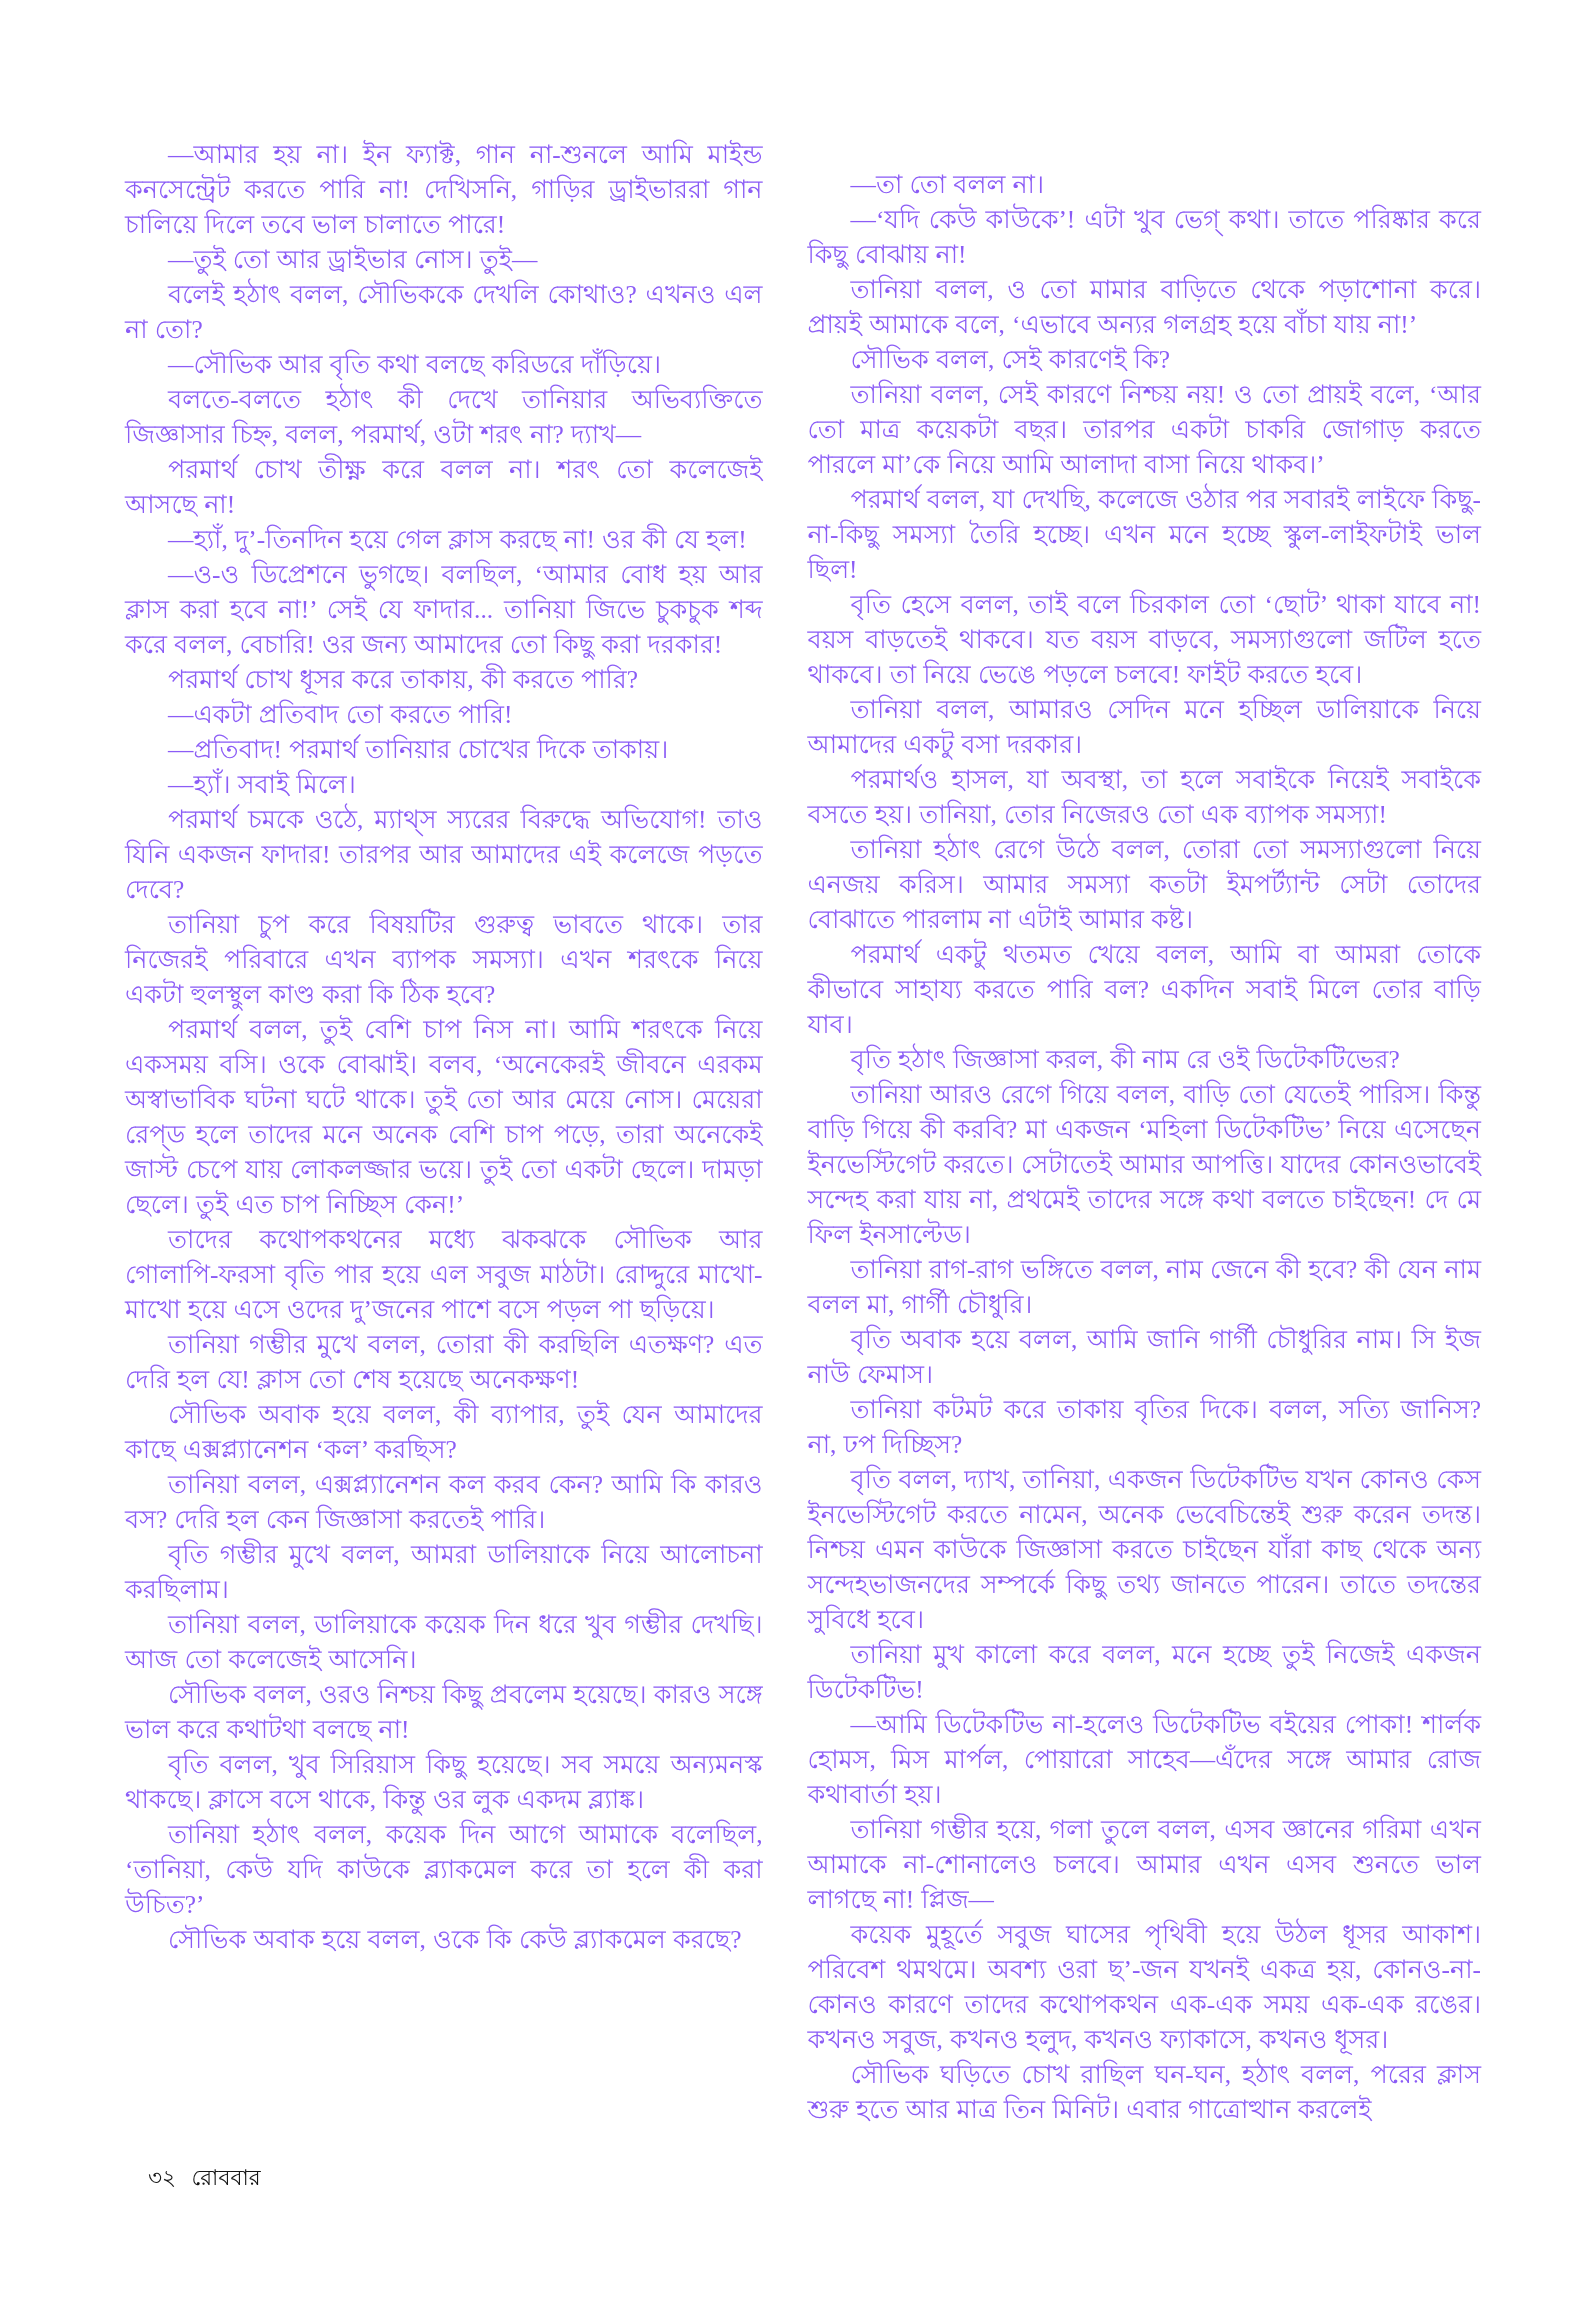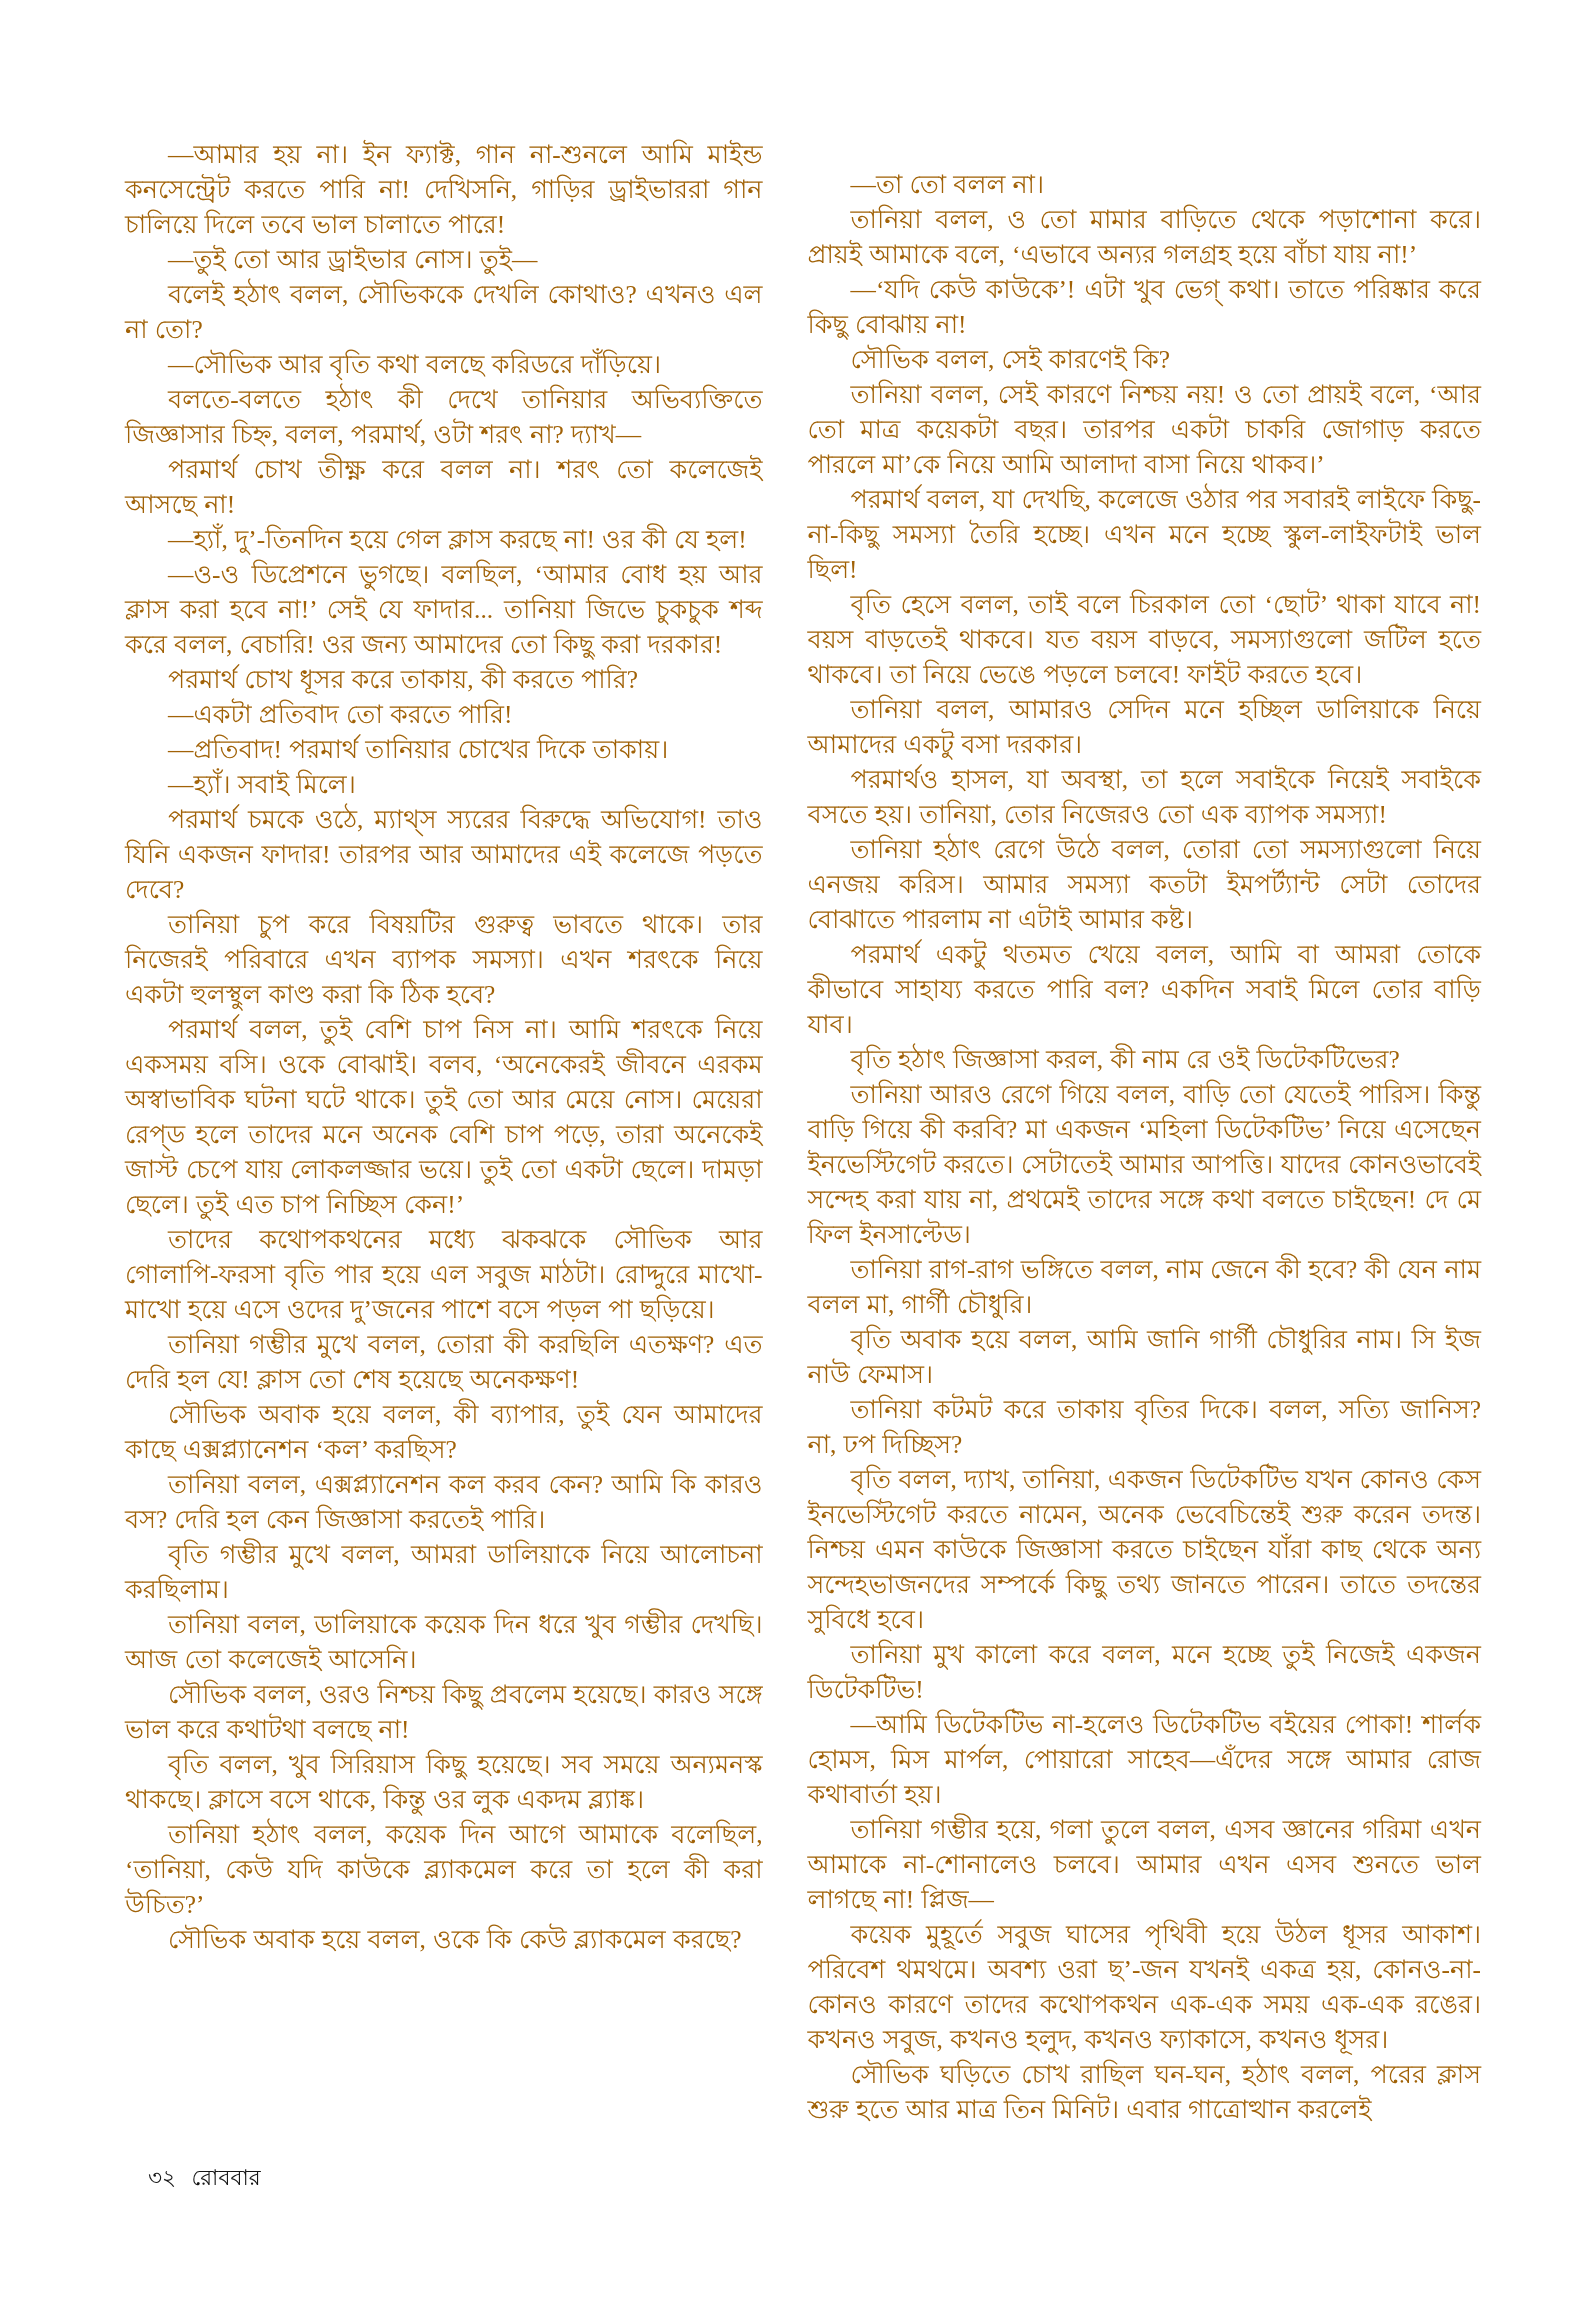--- a/index.html
+++ b/index.html
@@ -33,21 +33,21 @@
   .column-left  { width: 638px; }
   .column-right { width: 674px; margin-top: 30px; }
   .para {
     margin: 0;
     padding: 0;
     text-indent: 43px;
     font-size: 25.4px;
     line-height: 35px;
     text-align: justify;
     word-spacing: 0.8px;
-    color: #a16207;
+    color: #8b5cf6;
   }
   .page-footer {
     position: absolute;
     left: 148px;
     top: 2165px;
     font-size: 21.6px;
     line-height: 26px;
     display: flex;
     gap: 15.4px;
     color: #141414;
@@ -81,22 +81,22 @@
         <p class="para">তানিয়া বলল, এক্সপ্ল্যানেশন কল করব কেন? আমি কি কারও বস? দেরি হল কেন জিজ্ঞাসা করতেই পারি।</p>
         <p class="para">বৃতি গম্ভীর মুখে বলল, আমরা ডালিয়াকে নিয়ে আলোচনা করছিলাম।</p>
         <p class="para">তানিয়া বলল, ডালিয়াকে কয়েক দিন ধরে খুব গম্ভীর দেখছি। আজ তো কলেজেই আসেনি।</p>
         <p class="para">সৌভিক বলল, ওরও নিশ্চয় কিছু প্রবলেম হয়েছে। কারও সঙ্গে ভাল করে কথাটথা বলছে না!</p>
         <p class="para">বৃতি বলল, খুব সিরিয়াস কিছু হয়েছে। সব সময়ে অন্যমনস্ক থাকছে। ক্লাসে বসে থাকে, কিন্তু ওর লুক একদম ব্ল্যাঙ্ক।</p>
         <p class="para">তানিয়া হঠাৎ বলল, কয়েক দিন আগে আমাকে বলেছিল, ‘তানিয়া, কেউ যদি কাউকে ব্ল্যাকমেল করে তা হলে কী করা উচিত?’</p>
         <p class="para">সৌভিক অবাক হয়ে বলল, ওকে কি কেউ ব্ল্যাকমেল করছে?</p>
       </div>
     <div class="column column-right">
         <p class="para">—তা তো বলল না।</p>
+        <p class="para">—‘যদি কেউ কাউকে’! এটা খুব ভেগ্‌ কথা। তাতে পরিষ্কার করে কিছু বোঝায় না!</p>
         <p class="para">তানিয়া বলল, ও তো মামার বাড়িতে থেকে পড়াশোনা করে। প্রায়ই আমাকে বলে, ‘এভাবে অন্যর গলগ্রহ হয়ে বাঁচা যায় না!’</p>
-        <p class="para">—‘যদি কেউ কাউকে’! এটা খুব ভেগ্‌ কথা। তাতে পরিষ্কার করে কিছু বোঝায় না!</p>
         <p class="para">সৌভিক বলল, সেই কারণেই কি?</p>
         <p class="para">তানিয়া বলল, সেই কারণে নিশ্চয় নয়! ও তো প্রায়ই বলে, ‘আর তো মাত্র কয়েকটা বছর। তারপর একটা চাকরি জোগাড় করতে পারলে মা’কে নিয়ে আমি আলাদা বাসা নিয়ে থাকব।’</p>
         <p class="para">পরমার্থ বলল, যা দেখছি, কলেজে ওঠার পর সবারই লাইফে কিছু-না-কিছু সমস্যা তৈরি হচ্ছে। এখন মনে হচ্ছে স্কুল-লাইফটাই ভাল ছিল!</p>
         <p class="para">বৃতি হেসে বলল, তাই বলে চিরকাল তো ‘ছোট’ থাকা যাবে না! বয়স বাড়তেই থাকবে। যত বয়স বাড়বে, সমস্যাগুলো জটিল হতে থাকবে। তা নিয়ে ভেঙে পড়লে চলবে! ফাইট করতে হবে।</p>
         <p class="para">তানিয়া বলল, আমারও সেদিন মনে হচ্ছিল ডালিয়াকে নিয়ে আমাদের একটু বসা দরকার।</p>
         <p class="para">পরমার্থও হাসল, যা অবস্থা, তা হলে সবাইকে নিয়েই সবাইকে বসতে হয়। তানিয়া, তোর নিজেরও তো এক ব্যাপক সমস্যা!</p>
         <p class="para">তানিয়া হঠাৎ রেগে উঠে বলল, তোরা তো সমস্যাগুলো নিয়ে এনজয় করিস। আমার সমস্যা কতটা ইমপর্ট্যান্ট সেটা তোদের বোঝাতে পারলাম না এটাই আমার কষ্ট।</p>
         <p class="para">পরমার্থ একটু থতমত খেয়ে বলল, আমি বা আমরা তোকে কীভাবে সাহায্য করতে পারি বল? একদিন সবাই মিলে তোর বাড়ি যাব।</p>
         <p class="para">বৃতি হঠাৎ জিজ্ঞাসা করল, কী নাম রে ওই ডিটেকটিভের?</p>
         <p class="para">তানিয়া আরও রেগে গিয়ে বলল, বাড়ি তো যেতেই পারিস। কিন্তু বাড়ি গিয়ে কী করবি? মা একজন ‘মহিলা ডিটেকটিভ’ নিয়ে এসেছেন ইনভেস্টিগেট করতে। সেটাতেই আমার আপত্তি। যাদের কোনওভাবেই সন্দেহ করা যায় না, প্রথমেই তাদের সঙ্গে কথা বলতে চাইছেন! দে মে ফিল ইনসাল্টেড।</p>

